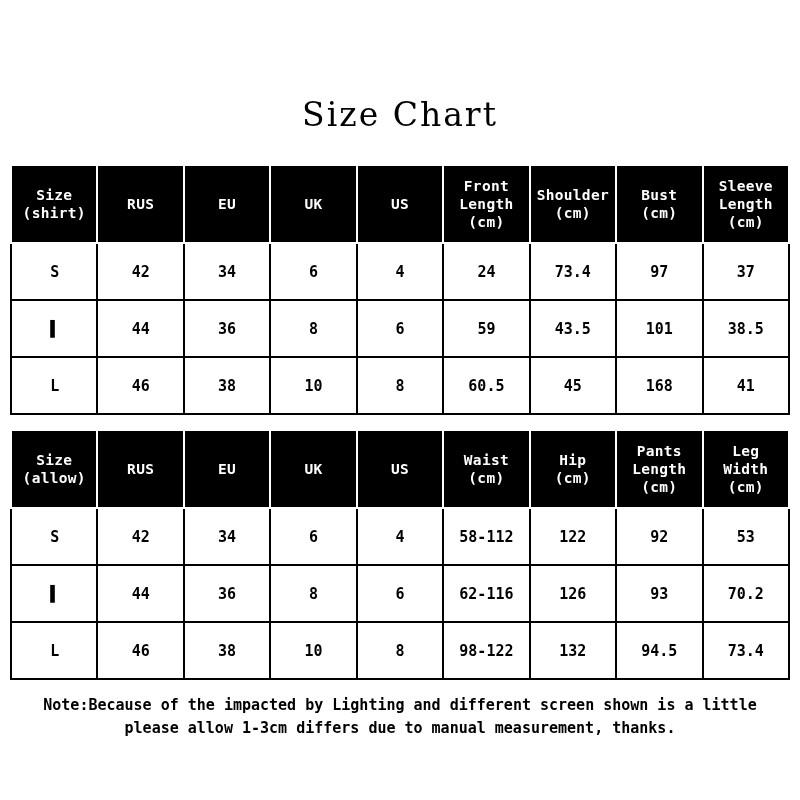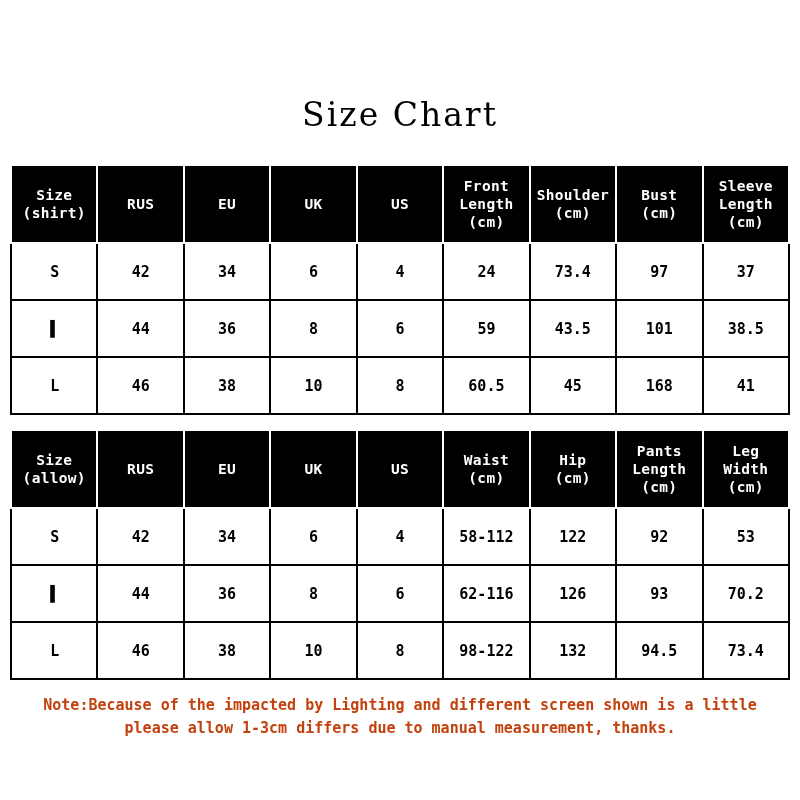--- a/index.html
+++ b/index.html
@@ -76,21 +76,21 @@
   .hdr-line2 {
     display: block;
   }
   .note {
     margin-top: 14px;
     text-align: center;
     font-family: "DejaVu Sans Mono", monospace;
     font-size: 15px;
     font-weight: bold;
     line-height: 1.55;
-    color: #c2410c;
+    color: #000000;
     padding: 0 16px;
   }
   .note div {
     white-space: nowrap;
   }
   
   .blockglyph {
     font-family: "DejaVu Sans Mono", monospace;
     letter-spacing: -1px;
   }

